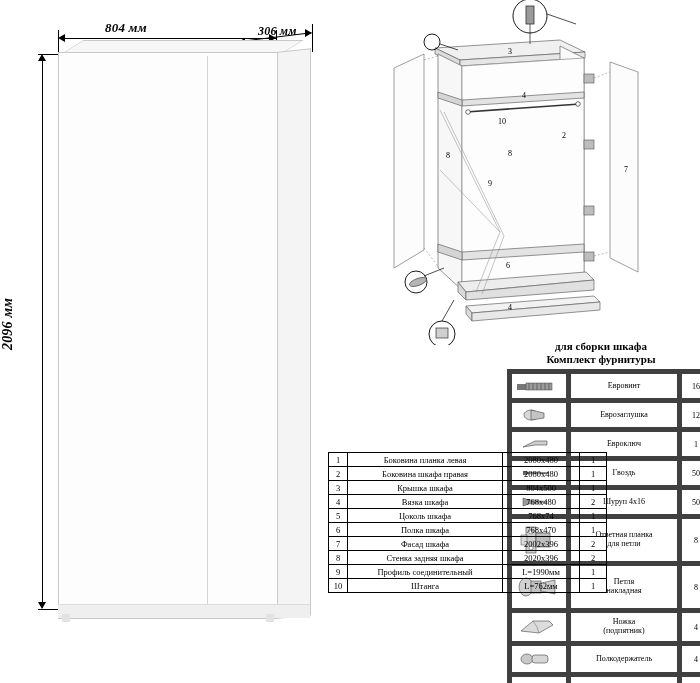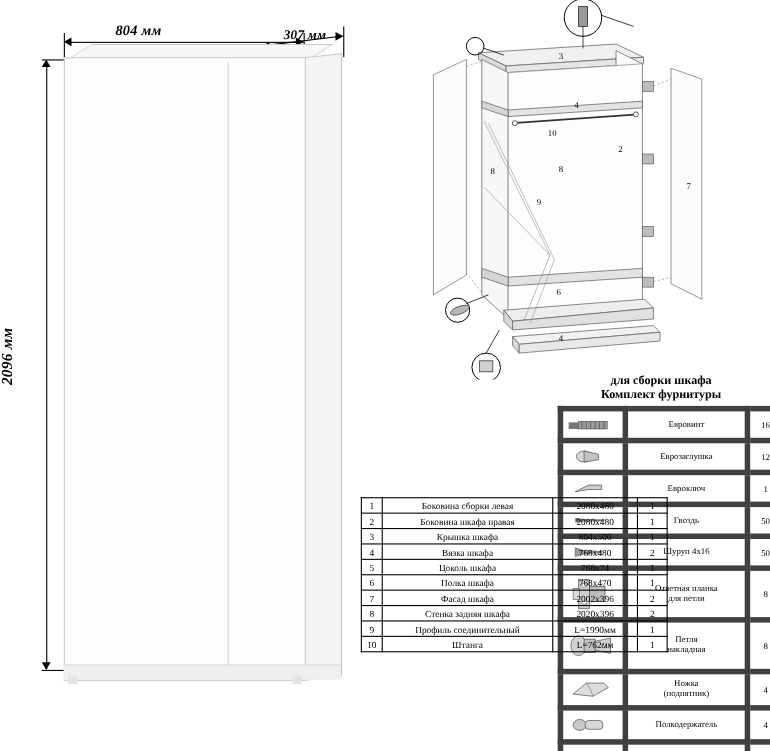--- a/index.html
+++ b/index.html
@@ -150,21 +150,21 @@
 
 <div class="abs" id="wardrobe-elevation">
 
   <div class="abs dim-label" id="top-dim-804">804 мм</div>
   <div class="abs dimline h-line" style="left:60px; top:22px; width:216px;"></div>
   <div class="abs arrow arr-left" style="left:58px; top:18px;"></div>
   <div class="abs arrow arr-right" style="left:269px; top:18px;"></div>
   <div class="abs dimline v-line" style="left:58px; top:14px; height:24px;"></div>
   <div class="abs dimline v-line" style="left:276px; top:14px; height:14px;"></div>
 
-  <div class="abs dim-label" id="top-dim-504">307 мм</div>
+  <div class="abs dim-label" id="top-dim-504">306 мм</div>
   <div class="abs dimline h-line" style="left:240px; top:25px; width:72px; transform:rotate(-7deg); transform-origin:left center;"></div>
   <div class="abs arrow arr-left" style="left:238px; top:22px;"></div>
   <div class="abs arrow arr-right" style="left:305px; top:13px;"></div>
   <div class="abs dimline v-line" style="left:312px; top:8px; height:28px;"></div>
 
   <div class="abs dim-label" id="side-dim-2096">2096 мм</div>
   <div class="abs dimline v-line" style="left:42px; top:44px; height:548px;"></div>
   <div class="abs arrow arr-up" style="left:38px; top:38px;"></div>
   <div class="abs arrow arr-down" style="left:38px; top:586px;"></div>
   <div class="abs dimline h-line" style="left:38px; top:38px; width:22px;"></div>
@@ -404,21 +404,21 @@
       </tr>
     </tbody>
   </table>
 </div>
 
 <div class="abs" id="parts-list">
   <table class="parts">
     <tbody>
       <tr>
         <td class="idx">1</td>
-        <td class="name">Боковина сборки левая</td>
+        <td class="name">Боковина планка левая</td>
         <td class="size">2080x480</td>
         <td class="qty">1</td>
       </tr>
       <tr>
         <td class="idx">2</td>
         <td class="name">Боковина шкафа правая</td>
         <td class="size">2080x480</td>
         <td class="qty">1</td>
       </tr>
       <tr>

